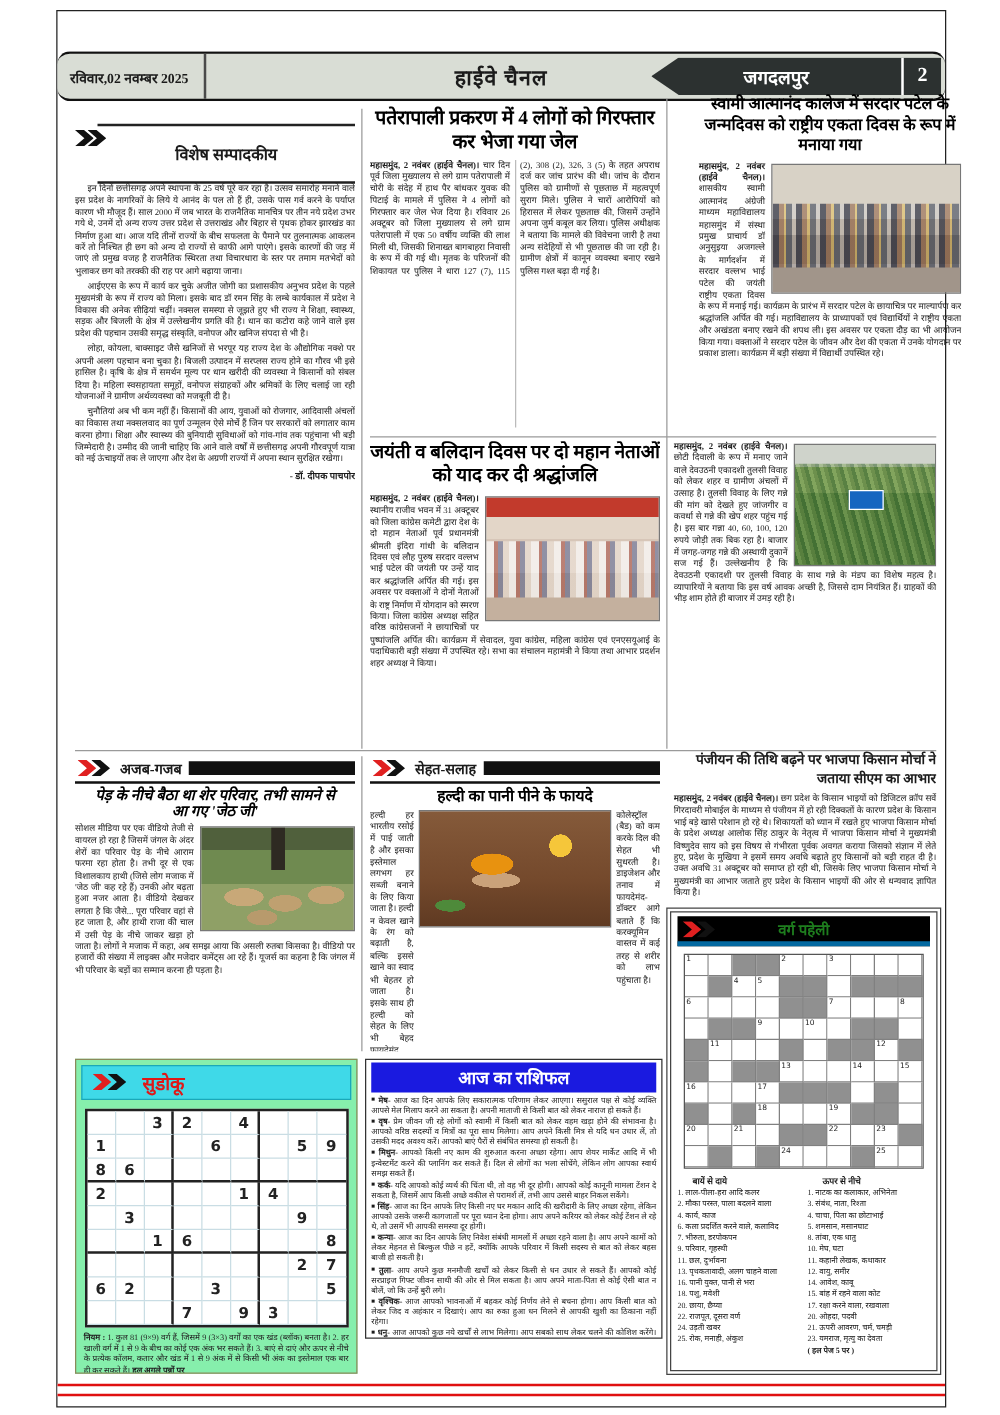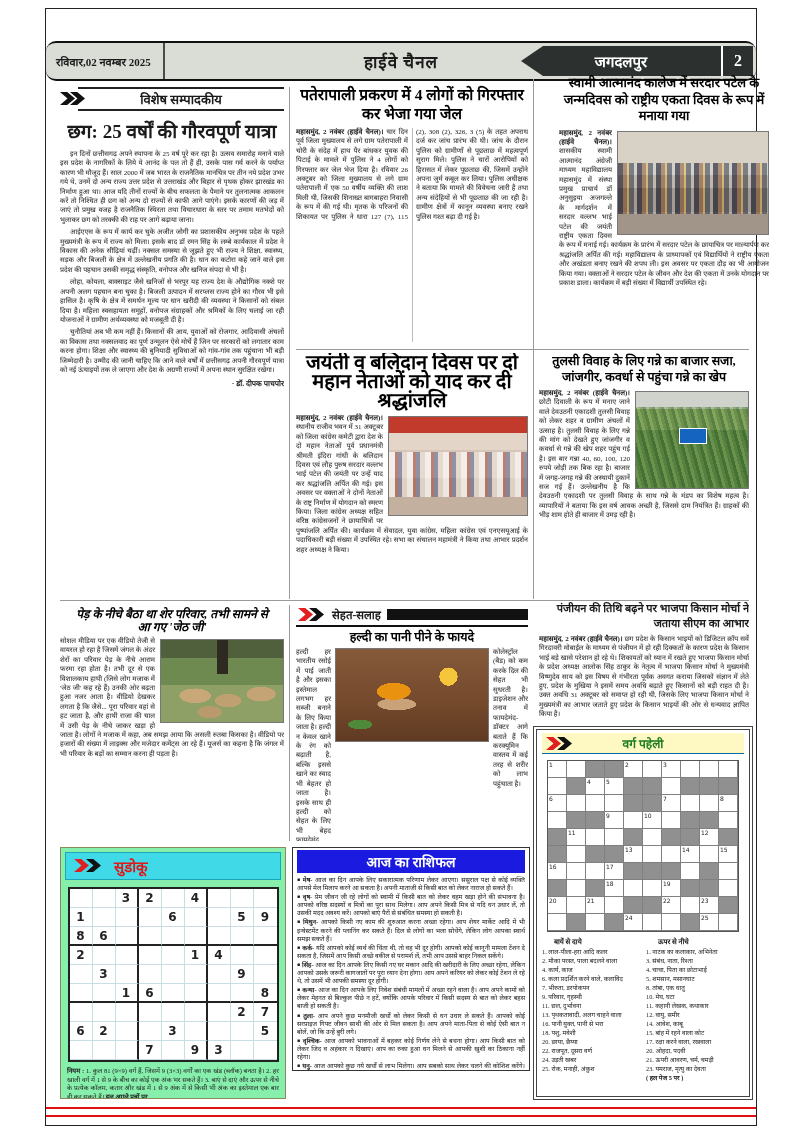--- a/index.html
+++ b/index.html
@@ -25,21 +25,21 @@
   .tiny p{margin:0 0 3px;text-indent:10px;}
   .dl{font-weight:bold;}
   .hl{font-weight:bold;text-align:center;color:#000;}
   .vr{position:absolute;width:0;border-left:1px solid #9a9a9a;}
   .hr{position:absolute;height:0;border-top:1px solid #9a9a9a;}
   .chv{position:absolute;width:15px;height:13px;background:#111;
        clip-path:polygon(0 0,48% 0,100% 50%,48% 100%,0 100%,50% 50%);}
   .chv.red{background:#e02020;}
   
   .ed-head{position:relative;border-top:2px solid #222;border-bottom:2px solid #222;
-           text-align:center;font-weight:bold;font-size:13px;padding:1px 0;margin-left:18px;}
+           text-align:center;font-weight:bold;font-size:13px;padding:13px 0;margin-left:18px;margin-top:12px;}
   .ed-title{font-weight:bold;font-size:19px;text-align:center;margin:7px 0 6px;}
   .byline{text-align:right;font-weight:bold;font-size:7.5px;margin-top:2px;}
   
   .sec-head{display:flex;align-items:center;border-bottom:2px solid #111;padding:2px 0 3px;position:relative;}
   .sec-head .lbl{font-weight:bold;font-size:11.5px;margin-left:36px;white-space:nowrap;}
   .sec-head .blackbar{flex:1;height:11px;background:#111;margin-left:6px;}
   
   .photo{border:1px solid #777;background-repeat:no-repeat;position:relative;overflow:hidden;}
   .ph-college{float:right;width:150px;height:102px;margin:2px 0 3px 5px;
     background-image:
@@ -69,21 +69,21 @@
   .ph-turmeric{width:152px;height:92px;flex:0 0 auto;
     background-image:
       radial-gradient(circle 15px at 74% 30%,#f5c63a 0 60%,transparent 61%),
       radial-gradient(ellipse 28px 14px at 38% 46%,#e8920f 0 60%,transparent 61%),
       radial-gradient(ellipse 32px 10px at 40% 60%,#caa27a 0 60%,transparent 61%),
       radial-gradient(ellipse 20px 8px at 16% 82%,#4e8a3a 0 60%,transparent 61%),
       linear-gradient(180deg,#855a3a 0,#74492c 60%,#5f3a22 100%);}
   
   .cw-box{border:1px solid #444;outline:1px solid #444;outline-offset:2px;background:#fff;
           padding:3px 5px;box-sizing:border-box;}
-  .cw-head{position:relative;background:#fef9c3;border-bottom:1px solid #0369a1;height:20px;
+  .cw-head{position:relative;background:#000000;border-bottom:4px solid #0369a1;height:20px;
            display:flex;align-items:center;justify-content:center;}
   .cw-head .lbl{color:#1e7d1e;font-weight:bold;font-size:12px;}
   #cw-grid{display:grid;grid-template-columns:repeat(10,19px);grid-auto-rows:17px;
            border:1px solid #555;width:fit-content;margin:6px auto 5px;background:#fff;}
   .cwc{border-right:1px solid #808080;border-bottom:1px solid #808080;position:relative;background:#fff;}
   .cwc.sh{background:#909090;}
   .cwn{position:absolute;left:1px;top:0;font-size:6px;line-height:7px;color:#222;
        font-family:"DejaVu Sans",sans-serif;}
   .cw-clues{display:flex;gap:6px;margin-top:2px;}
   .cw-col{flex:1;}
@@ -129,21 +129,20 @@
       <span class="pageno">2</span>
     </div>
   </div>
 
   <div class="sec" style="left:14px;top:78px;width:224px;height:510px;">
     <div class="ed-head">
       <span class="chv" style="left:-18px;top:3px;"></span>
       <span class="chv" style="left:-8px;top:3px;"></span>
       <span>विशेष सम्पादकीय</span>
     </div>
-    <div class="ed-title">छग: 25 वर्षों की गौरवपूर्ण यात्रा</div>
     <div class="tiny">
       <p>इन दिनों छत्तीसगढ़ अपने स्थापना के 25 वर्ष पूरे कर रहा है। उत्सव समारोह मनाने वाले इस प्रदेश के नागरिकों के लिये ये आनंद के पल तो हैं ही, उसके पास गर्व करने के पर्याप्त कारण भी मौजूद हैं। साल 2000 में जब भारत के राजनैतिक मानचित्र पर तीन नये प्रदेश उभर गये थे, उनमें दो अन्य राज्य उत्तर प्रदेश से उत्तराखंड और बिहार से पृथक होकर झारखंड का निर्माण हुआ था। आज यदि तीनों राज्यों के बीच सफलता के पैमाने पर तुलनात्मक आकलन करें तो निश्चित ही छग को अन्य दो राज्यों से काफी आगे पाएंगे। इसके कारणों की जड़ में जाएं तो प्रमुख वजह है राजनैतिक स्थिरता तथा विचारधारा के स्तर पर तमाम मतभेदों को भुलाकर छग को तरक्की की राह पर आगे बढ़ाया जाना।</p>
       <p>आईएएस के रूप में कार्य कर चुके अजीत जोगी का प्रशासकीय अनुभव प्रदेश के पहले मुख्यमंत्री के रूप में राज्य को मिला। इसके बाद डॉ रमन सिंह के लम्बे कार्यकाल में प्रदेश ने विकास की अनेक सीढ़ियां चढ़ीं। नक्सल समस्या से जूझते हुए भी राज्य ने शिक्षा, स्वास्थ्य, सड़क और बिजली के क्षेत्र में उल्लेखनीय प्रगति की है। धान का कटोरा कहे जाने वाले इस प्रदेश की पहचान उसकी समृद्ध संस्कृति, वनोपज और खनिज संपदा से भी है।</p>
       <p>लोहा, कोयला, बाक्साइट जैसे खनिजों से भरपूर यह राज्य देश के औद्योगिक नक्शे पर अपनी अलग पहचान बना चुका है। बिजली उत्पादन में सरप्लस राज्य होने का गौरव भी इसे हासिल है। कृषि के क्षेत्र में समर्थन मूल्य पर धान खरीदी की व्यवस्था ने किसानों को संबल दिया है। महिला स्वसहायता समूहों, वनोपज संग्राहकों और श्रमिकों के लिए चलाई जा रही योजनाओं ने ग्रामीण अर्थव्यवस्था को मजबूती दी है।</p>
       <p>चुनौतियां अब भी कम नहीं हैं। किसानों की आय, युवाओं को रोजगार, आदिवासी अंचलों का विकास तथा नक्सलवाद का पूर्ण उन्मूलन ऐसे मोर्चे हैं जिन पर सरकारों को लगातार काम करना होगा। शिक्षा और स्वास्थ्य की बुनियादी सुविधाओं को गांव-गांव तक पहुंचाना भी बड़ी जिम्मेदारी है। उम्मीद की जानी चाहिए कि आने वाले वर्षों में छत्तीसगढ़ अपनी गौरवपूर्ण यात्रा को नई ऊंचाइयों तक ले जाएगा और देश के अग्रणी राज्यों में अपना स्थान सुरक्षित रखेगा।</p>
     </div>
     <div class="byline">- डॉ. दीपक पाचपोर</div>
   </div>
 
   <div class="vr" style="left:243px;top:78px;height:512px;"></div>
@@ -163,43 +162,48 @@
       <div class="photo ph-college"></div>
       <span class="dl">महासमुंद, 2 नवंबर (हाईवे चैनल)।</span>
       <span>शासकीय स्वामी आत्मानंद अंग्रेजी माध्यम महाविद्यालय महासमुंद में संस्था प्रमुख प्राचार्य डॉ अनुसुइया अजगल्ले के मार्गदर्शन में सरदार वल्लभ भाई पटेल की जयंती राष्ट्रीय एकता दिवस के रूप में मनाई गई। कार्यक्रम के प्रारंभ में सरदार पटेल के छायाचित्र पर माल्यार्पण कर श्रद्धांजलि अर्पित की गई।</span>
       <span>महाविद्यालय के प्राध्यापकों एवं विद्यार्थियों ने राष्ट्रीय एकता और अखंडता बनाए रखने की शपथ ली। इस अवसर पर एकता दौड़ का भी आयोजन किया गया। वक्ताओं ने सरदार पटेल के जीवन और देश की एकता में उनके योगदान पर प्रकाश डाला। कार्यक्रम में बड़ी संख्या में विद्यार्थी उपस्थित रहे।</span>
     </div>
   </div>
 
   <div class="hr" style="left:250px;top:340px;width:453px;"></div>
 
   <div class="sec" style="left:250px;top:344px;width:232px;height:244px;">
-    <div class="hl" style="font-size:20px;line-height:19px;margin-bottom:4px;">जयंती व बलिदान दिवस पर दो महान नेताओं को याद कर दी श्रद्धांजलि</div>
+    <div class="hl" style="font-size:15px;line-height:19px;margin-bottom:4px;">जयंती व बलिदान दिवस पर दो महान नेताओं को याद कर दी श्रद्धांजलि</div>
     <div class="tiny">
       <div class="photo ph-banquet"></div>
       <span class="dl">महासमुंद, 2 नवंबर (हाईवे चैनल)।</span>
       <span>स्थानीय राजीव भवन में 31 अक्टूबर को जिला कांग्रेस कमेटी द्वारा देश के दो महान नेताओं पूर्व प्रधानमंत्री श्रीमती इंदिरा गांधी के बलिदान दिवस एवं लौह पुरुष सरदार वल्लभ भाई पटेल की जयंती पर उन्हें याद कर श्रद्धांजलि अर्पित की गई।</span>
       <span>इस अवसर पर वक्ताओं ने दोनों नेताओं के राष्ट्र निर्माण में योगदान को स्मरण किया। जिला कांग्रेस अध्यक्ष सहित वरिष्ठ कांग्रेसजनों ने छायाचित्रों पर पुष्पांजलि अर्पित की। कार्यक्रम में सेवादल, युवा कांग्रेस, महिला कांग्रेस एवं एनएसयूआई के पदाधिकारी बड़ी संख्या में उपस्थित रहे। सभा का संचालन महामंत्री ने किया तथा आभार प्रदर्शन शहर अध्यक्ष ने किया।</span>
     </div>
   </div>
 
   <div class="sec" style="left:493px;top:344px;width:210px;height:244px;">
-    <div class="hl" style="font-size:12.5px;line-height:16px;margin-bottom:4px;">तुलसी विवाह के लिए गन्ने का बाजार सजा, जांजगीर, कवर्धा से पहुंचा गन्ने का खेप</div>
     <div class="tiny">
       <div class="photo ph-ganna"></div>
       <span class="dl">महासमुंद, 2 नवंबर (हाईवे चैनल)।</span>
       <span>छोटी दिवाली के रूप में मनाए जाने वाले देवउठनी एकादशी तुलसी विवाह को लेकर शहर व ग्रामीण अंचलों में उत्साह है। तुलसी विवाह के लिए गन्ने की मांग को देखते हुए जांजगीर व कवर्धा से गन्ने की खेप शहर पहुंच गई है।</span>
       <span>इस बार गन्ना 40, 60, 100, 120 रुपये जोड़ी तक बिक रहा है। बाजार में जगह-जगह गन्ने की अस्थायी दुकानें सज गई हैं। उल्लेखनीय है कि देवउठनी एकादशी पर तुलसी विवाह के साथ गन्ने के मंडप का विशेष महत्व है। व्यापारियों ने बताया कि इस वर्ष आवक अच्छी है, जिससे दाम नियंत्रित हैं। ग्राहकों की भीड़ शाम होते ही बाजार में उमड़ रही है।</span>
     </div>
   </div>
 
   <div class="hr" style="left:14px;top:591px;width:689px;"></div>
   <div class="vr" style="left:243px;top:596px;height:236px;"></div>
 
   <div class="sec" style="left:14px;top:596px;width:224px;height:236px;">
+    <div class="sec-head">
+      <span class="chv red" style="left:2px;top:3px;"></span>
+      <span class="chv" style="left:13px;top:3px;"></span>
+      <span class="lbl">अजब-गजब</span>
+      <span class="blackbar"></span>
+    </div>
     <div class="hl" style="font-size:12px;line-height:13px;margin:3px 12px;font-style:italic;">पेड़ के नीचे बैठा था शेर परिवार, तभी सामने से आ गए 'जेठ जी'</div>
     <div class="tiny">
       <div class="photo ph-lions"></div>
       <span>सोशल मीडिया पर एक वीडियो तेजी से वायरल हो रहा है जिसमें जंगल के अंदर शेरों का परिवार पेड़ के नीचे आराम फरमा रहा होता है। तभी दूर से एक विशालकाय हाथी (जिसे लोग मजाक में 'जेठ जी' कह रहे हैं) उनकी ओर बढ़ता हुआ नजर आता है। वीडियो देखकर लगता है कि जैसे...</span>
       <span>पूरा परिवार वहां से हट जाता है, और हाथी राजा की चाल में उसी पेड़ के नीचे जाकर खड़ा हो जाता है। लोगों ने मजाक में कहा, अब समझ आया कि असली रुतबा किसका है। वीडियो पर हजारों की संख्या में लाइक्स और मजेदार कमेंट्स आ रहे हैं। यूजर्स का कहना है कि जंगल में भी परिवार के बड़ों का सम्मान करना ही पड़ता है।</span>
     </div>
   </div>
 
   <div class="sec" style="left:250px;top:596px;width:232px;height:236px;">
     <div class="sec-head">

